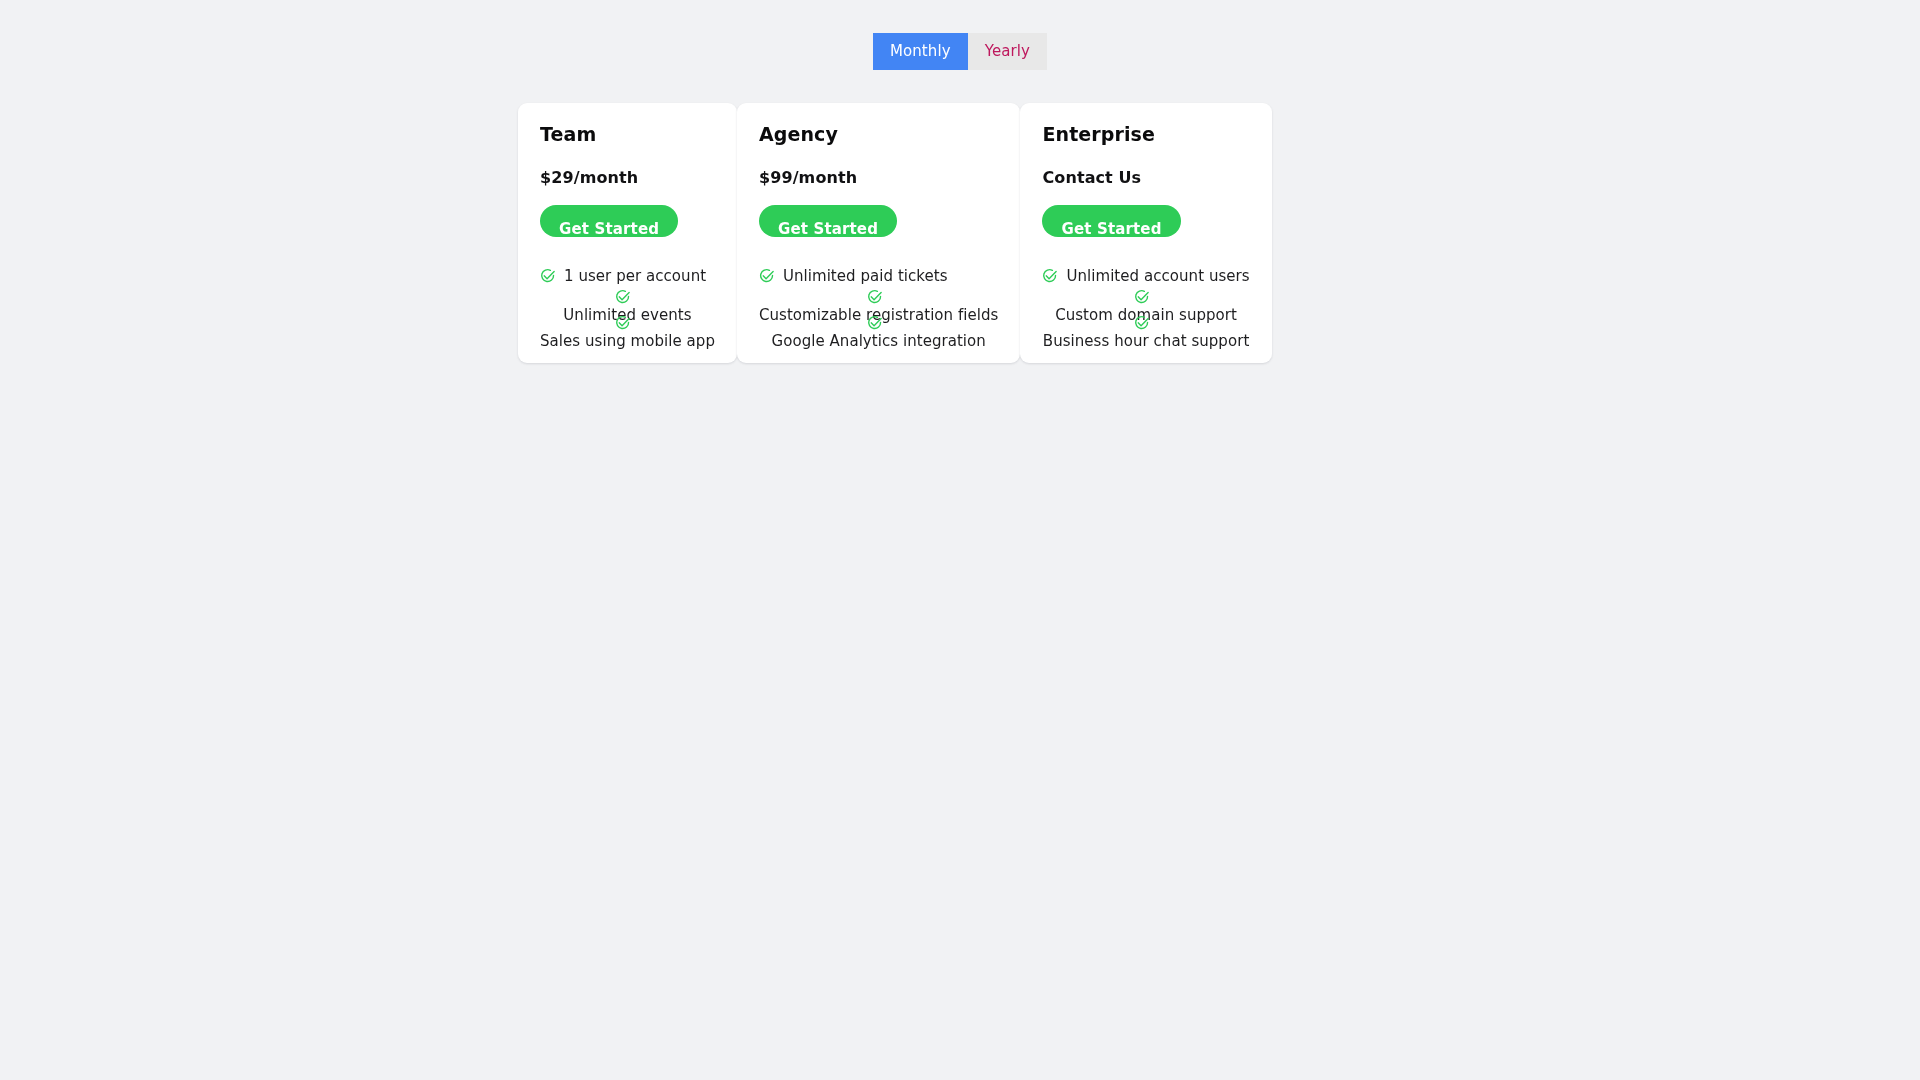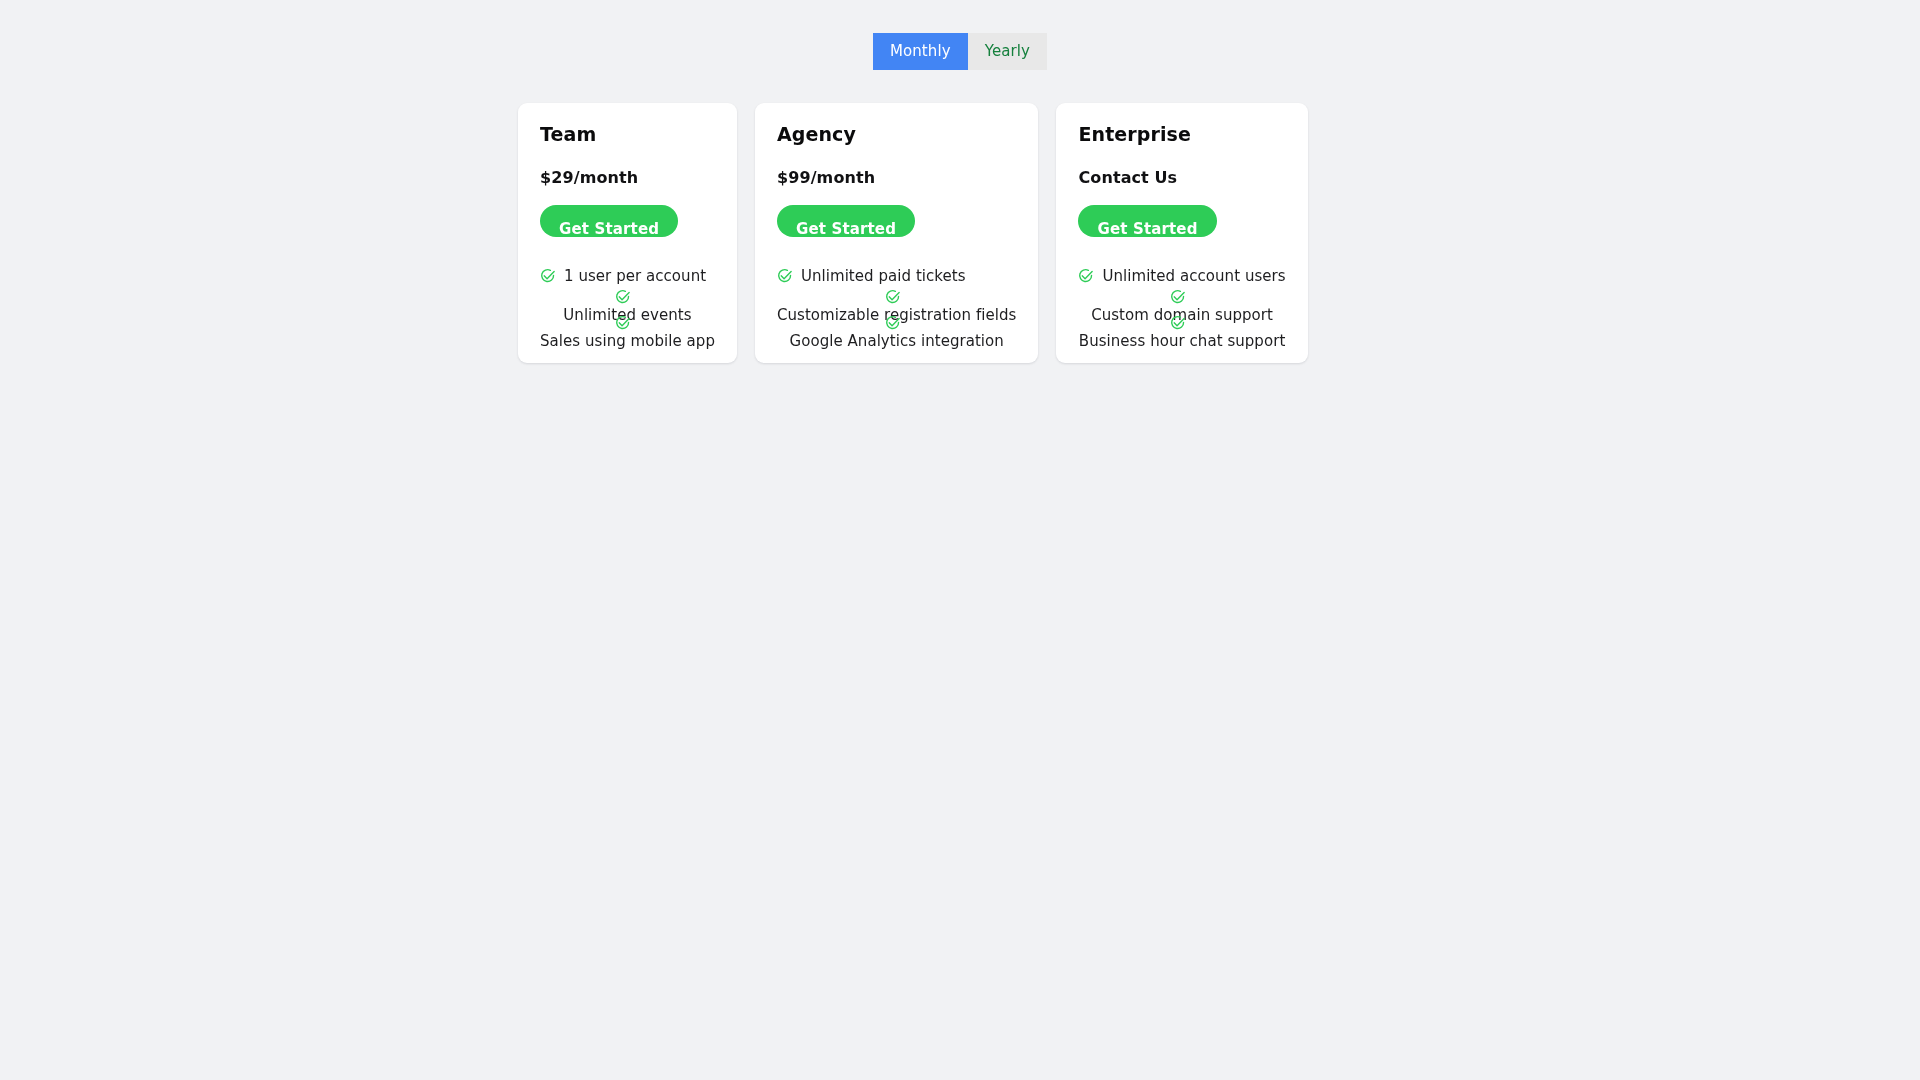--- a/index.html
+++ b/index.html
@@ -45,31 +45,30 @@
     letter-spacing: 0.1px;
   }
 
   .toggle-btn.active {
     background: #4285f4;
     color: #ffffff;
   }
 
   .toggle-btn.inactive {
     background: #e8e8e8;
-    color: #15803d;
+    color: #be185d;
   }
 
   
   .cards-row {
     position: absolute;
     left: 518px;
     top: 103px;
     display: flex;
     align-items: stretch;
-    gap: 18px;
   }
 
   .card {
     background: #ffffff;
     border-radius: 9px;
     box-shadow: 0 1px 3px rgba(16,24,40,0.07), 0 1px 2px rgba(16,24,40,0.05);
     padding: 19px 22px 22px 22px;
     display: flex;
     flex-direction: column;
   }

